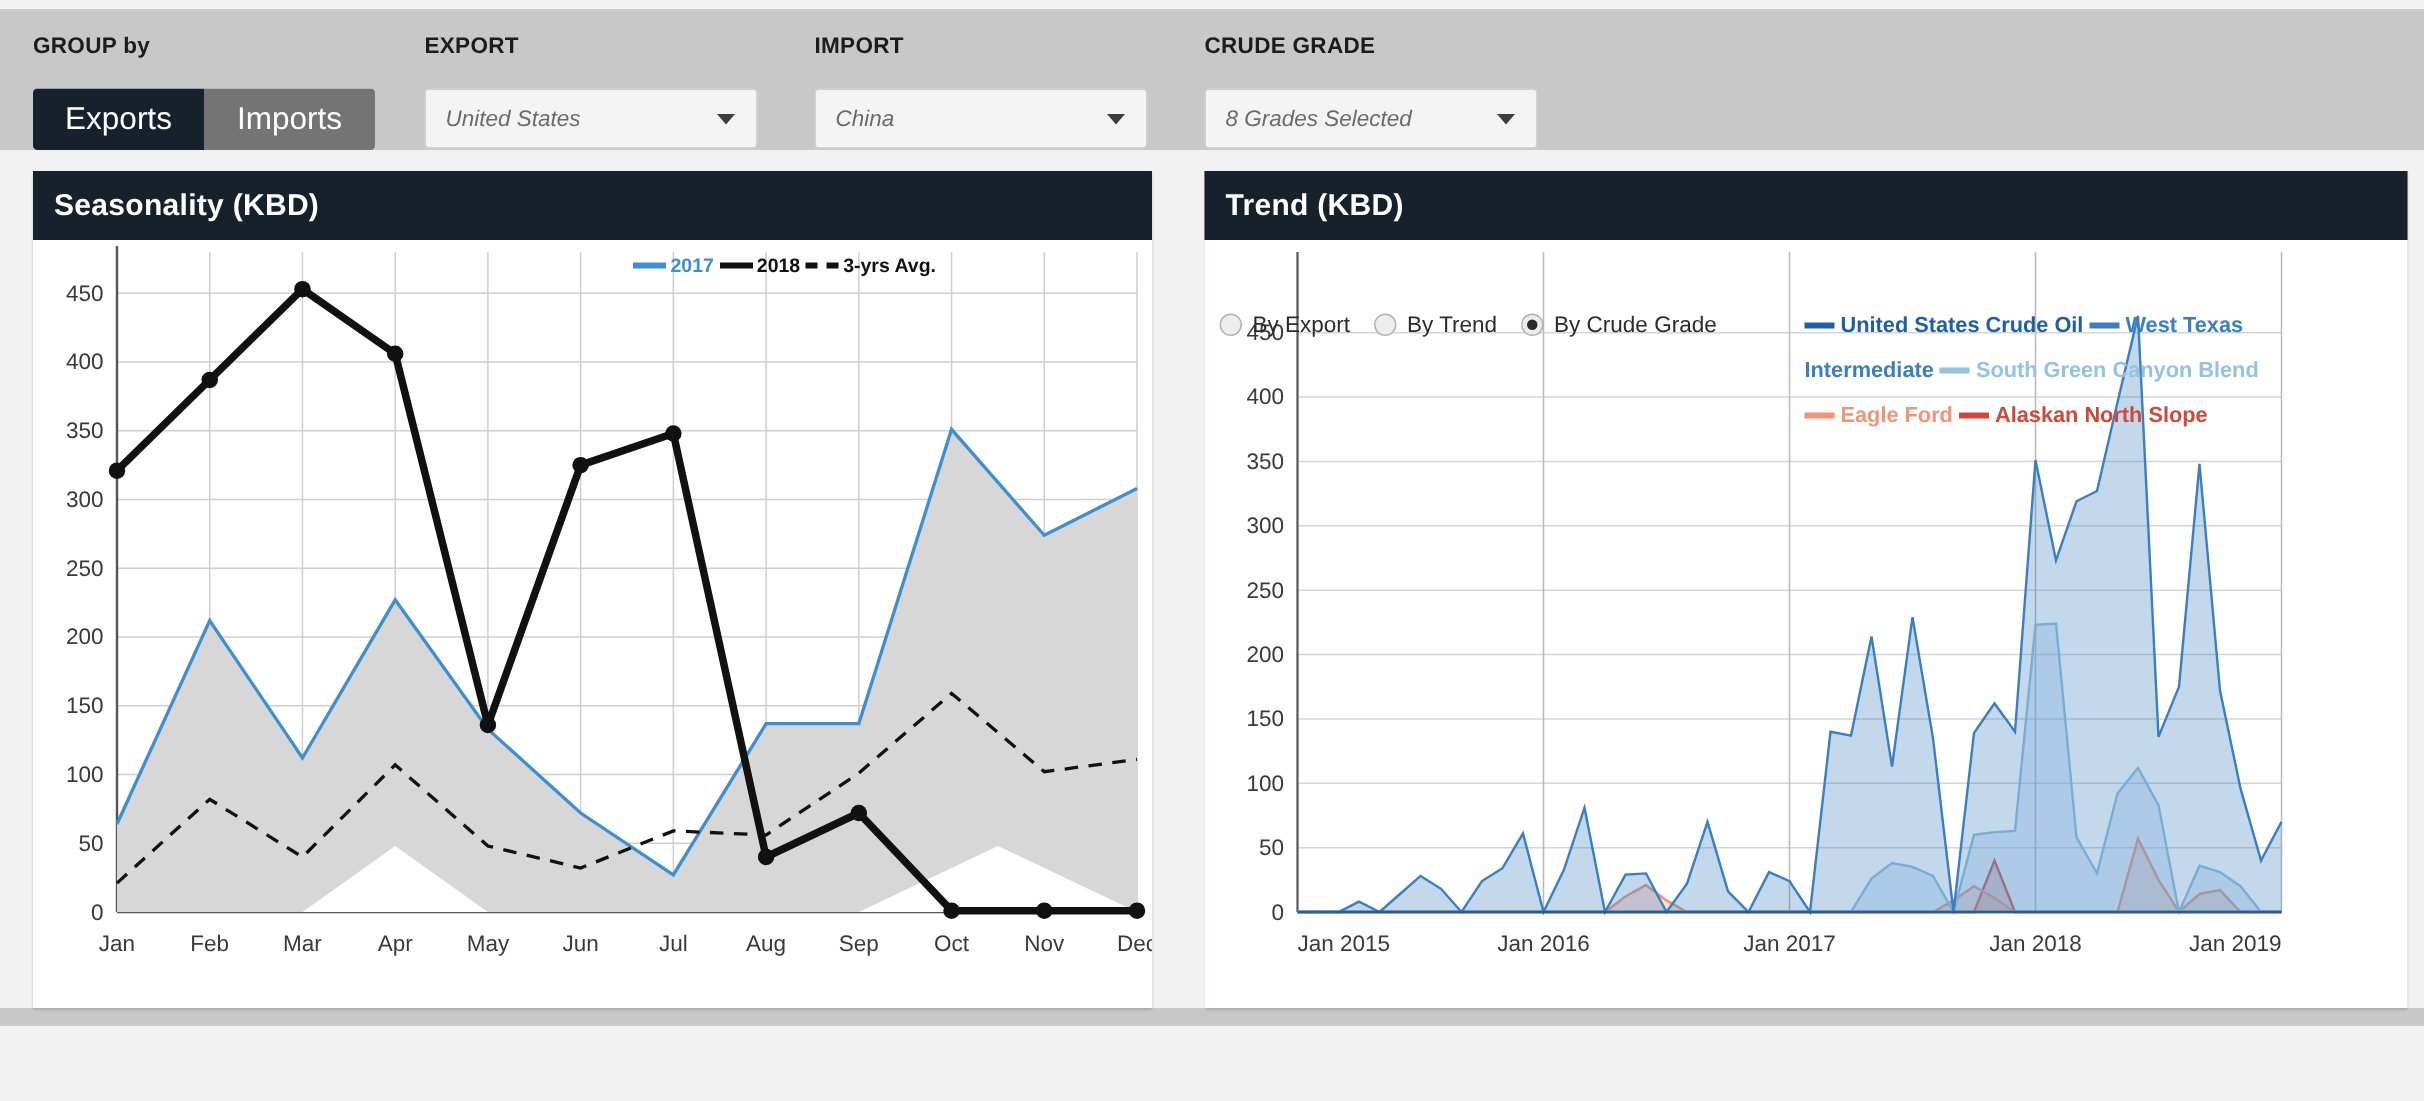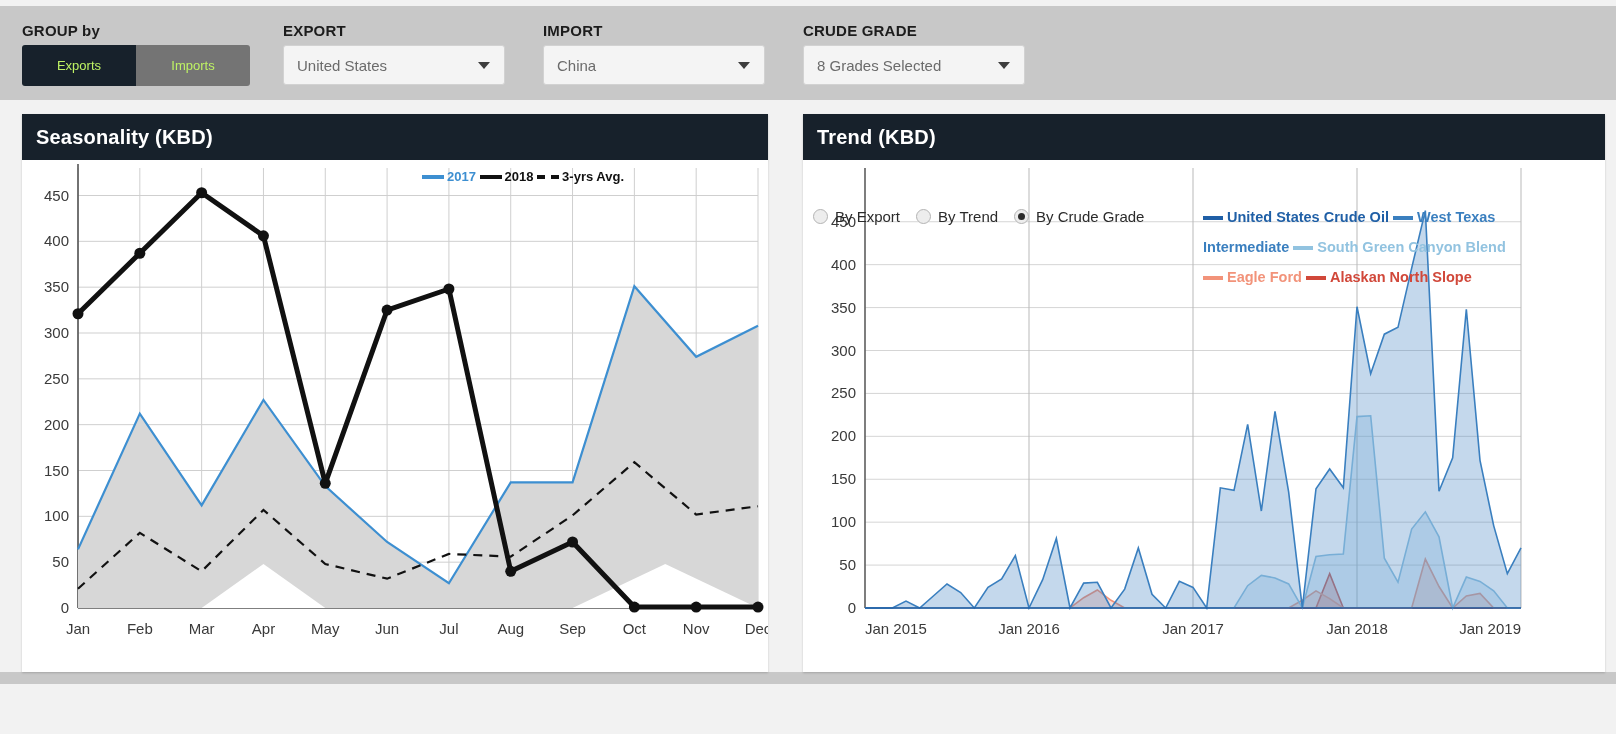--- a/index.html
+++ b/index.html
@@ -13,34 +13,34 @@
   .toolbar-bg{
     position:absolute;left:0;top:6px;width:1616px;height:94px;background:#c8c8c8;
   }
   .bottom-strip{position:absolute;left:0;top:672px;width:1616px;height:62px;background:#c8c8c8;}
   .bottom-strip2{position:absolute;left:0;top:684px;width:1616px;height:50px;background:#f2f2f2;}
 
   
   .ctl{position:absolute;}
   .ctl-label{
     font-size:15px;font-weight:bold;color:#1c1c1c;letter-spacing:.2px;
-    margin-bottom:6px;white-space:nowrap;
+    margin-bottom:20px;white-space:nowrap;
   }
   .seg{display:flex;width:228px;height:41px;border-radius:3px;overflow:hidden;}
   .seg-btn{
     flex:1;display:flex;align-items:center;justify-content:center;
-    font-size:13px;color:#bef264;cursor:pointer;user-select:none;
+    font-size:21px;color:#ffffff;cursor:pointer;user-select:none;
   }
   .seg-btn.active{background:#17212b;}
   .seg-btn.inactive{background:#747474;}
 
   .select{
     position:relative;width:222px;height:40px;background:#f4f4f4;
     border:1px solid #d2d2d2;border-radius:3px;box-sizing:border-box;
-    display:flex;align-items:center;cursor:pointer;
+    display:flex;align-items:center;cursor:pointer;font-style:italic;
   }
   .select .val{font-size:15px;color:#6b6b6b;padding-left:13px;white-space:nowrap;}
   .select .caret{
     position:absolute;right:14px;top:50%;margin-top:-3px;
     width:0;height:0;border-left:6px solid transparent;border-right:6px solid transparent;
     border-top:7px solid #3d3d3d;
   }
   .apply-btn{
     width:122px;height:46px;background:#17212b;color:#fff;border:none;border-radius:3px;
     font-size:18px;font-weight:bold;font-family:"Liberation Sans",sans-serif;

